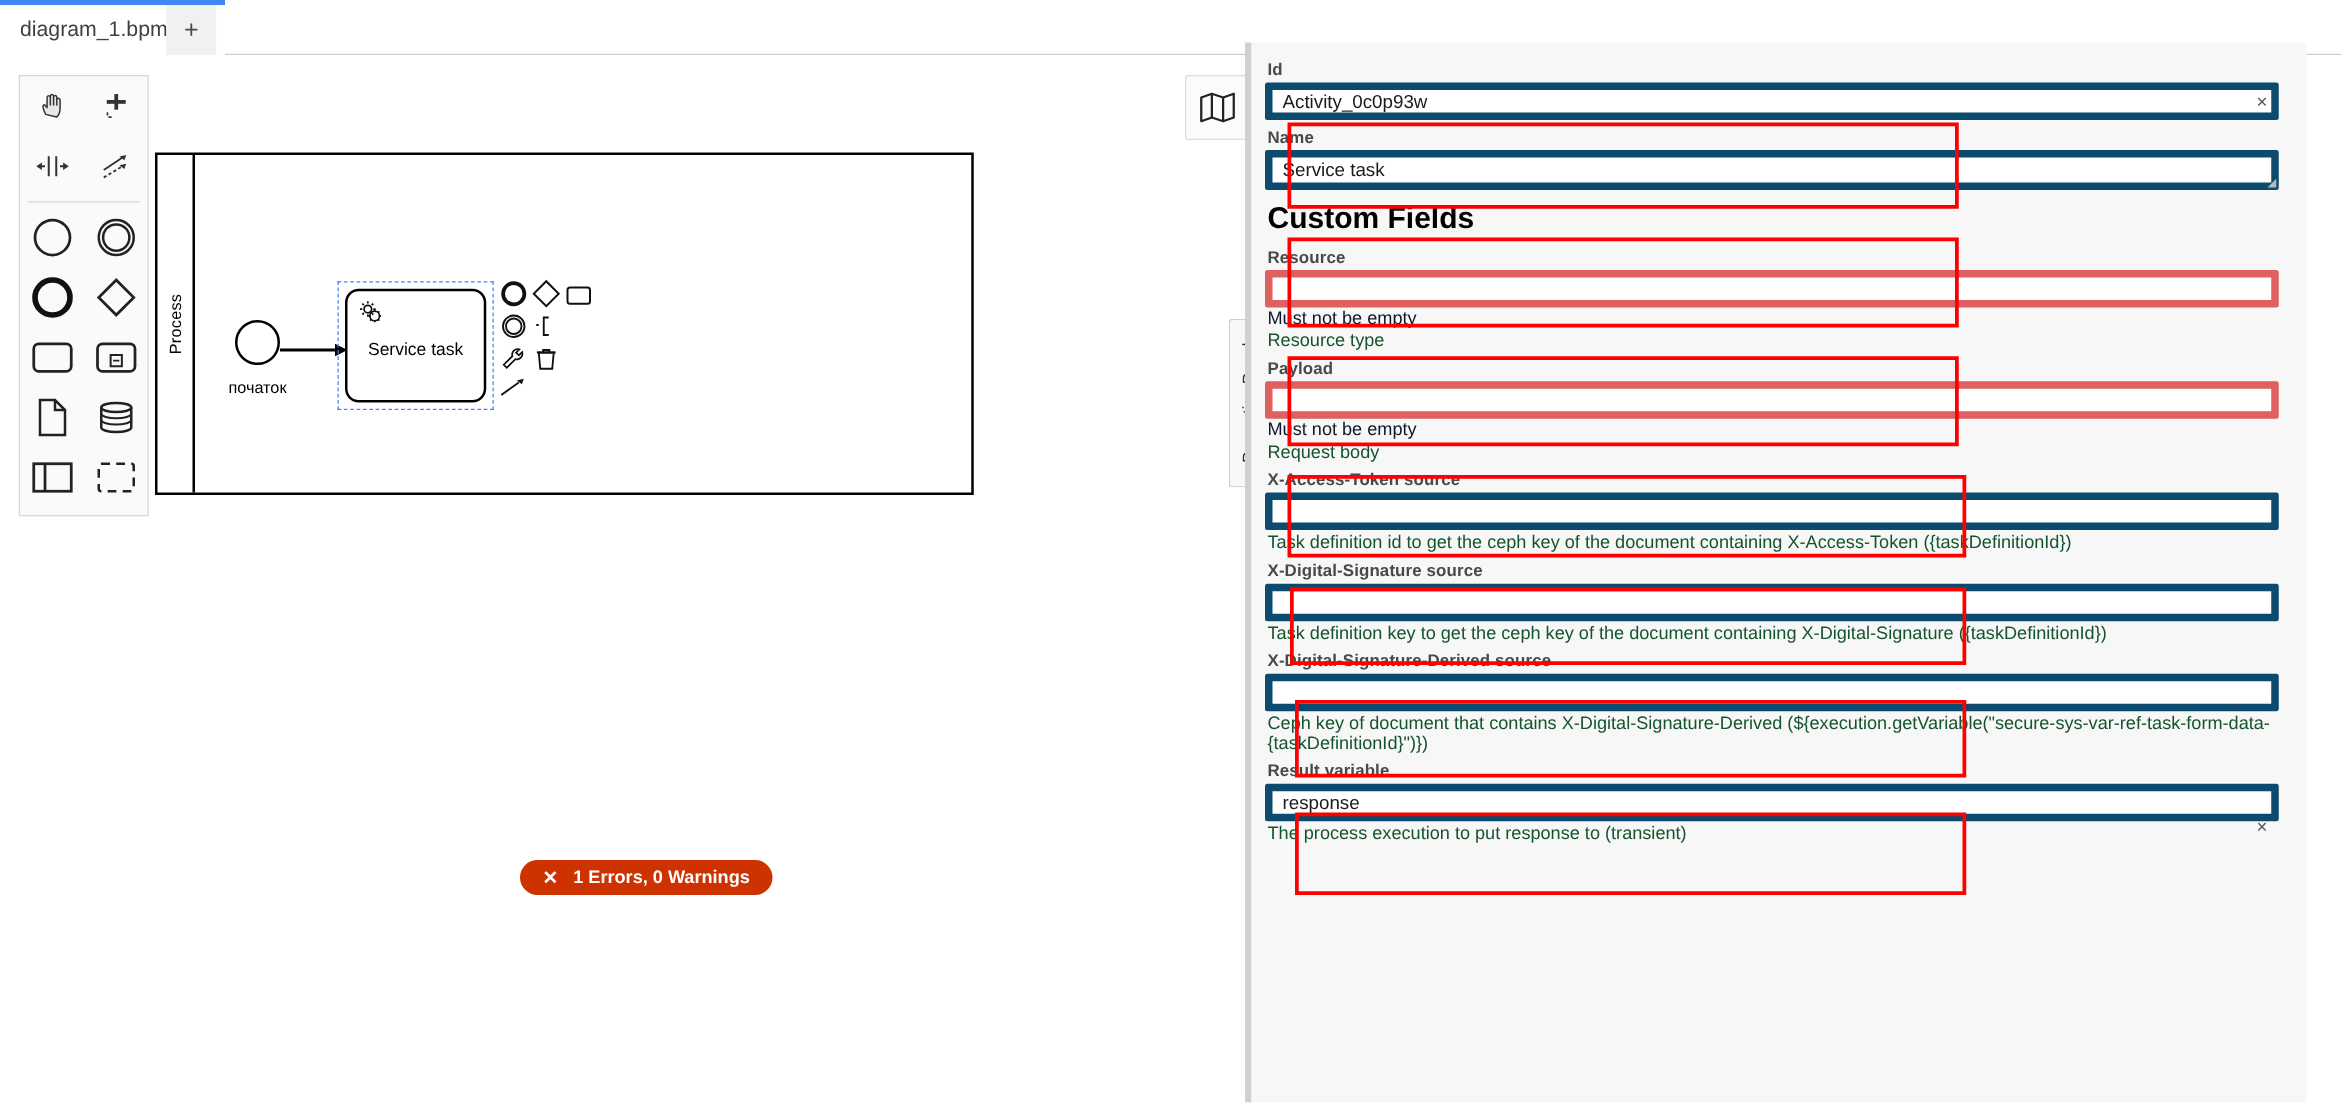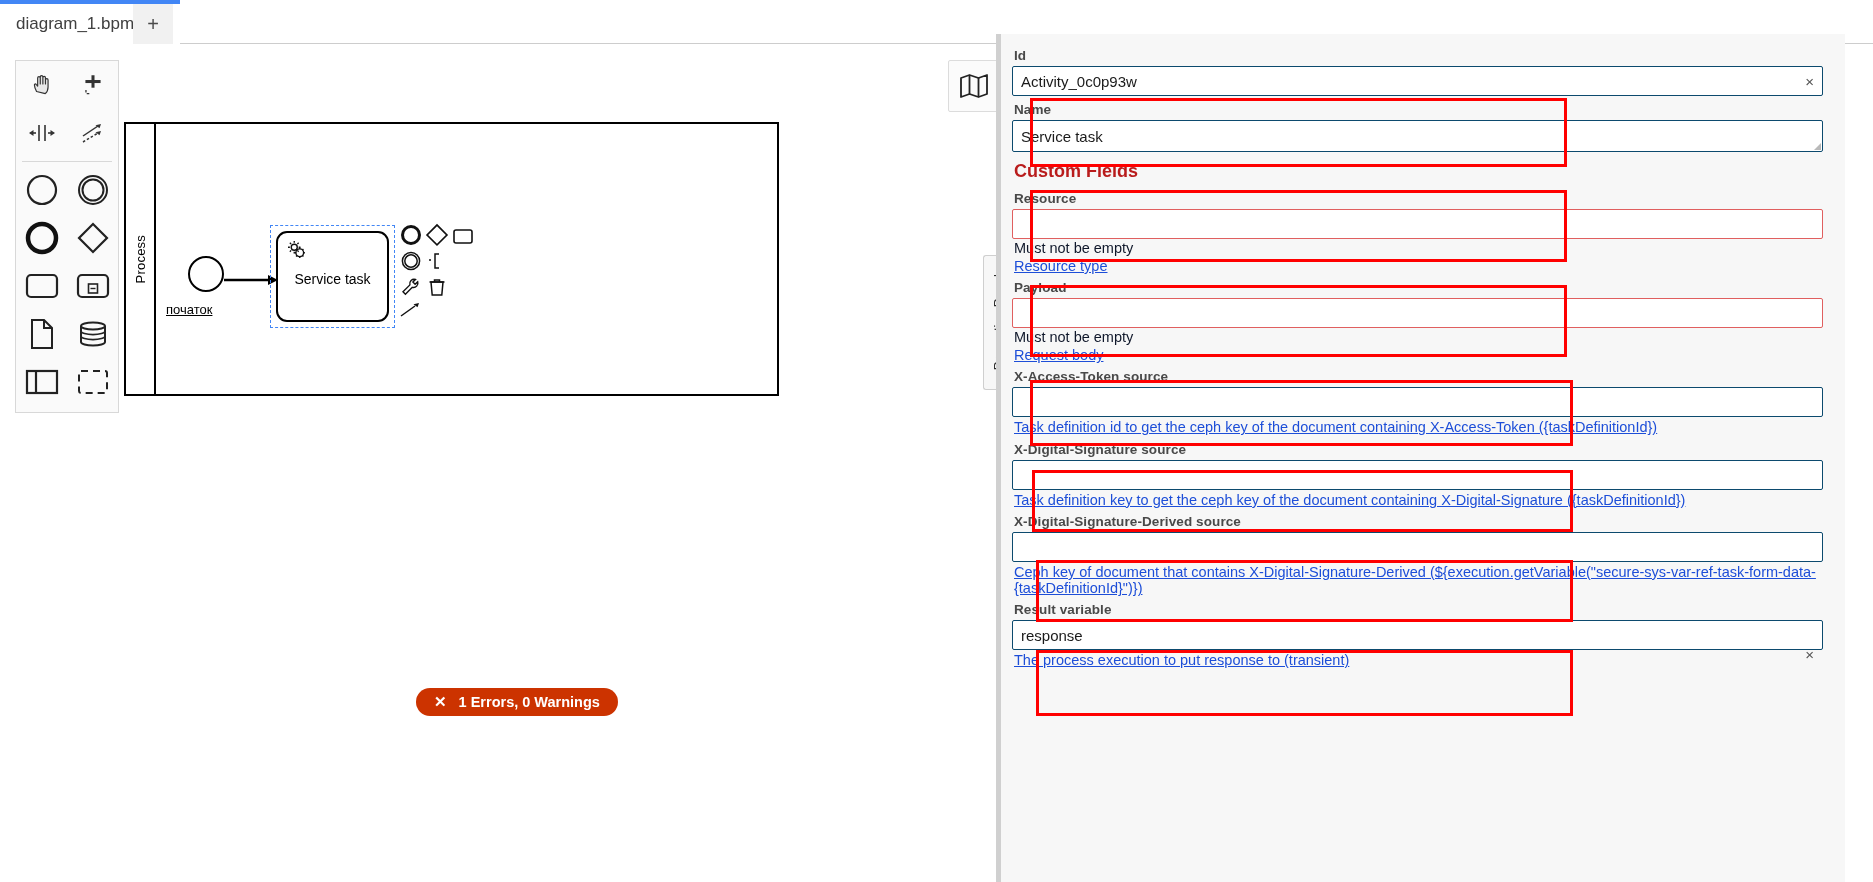--- a/index.html
+++ b/index.html
@@ -68,21 +68,21 @@
     font-size: 13px; color: #000; letter-spacing: .2px;
   }
 
   .start-event {
     position: absolute; left: 62px; top: 132px;
     width: 36px; height: 36px; border: 2.5px solid #000; border-radius: 50%;
     background: #fff;
   }
   .start-label {
     position: absolute; left: 40px; top: 178px; width: 80px;
-    font-size: 13px; color: #000; text-decoration: underline;
+    text-align: center; font-size: 13px; color: #000;
   }
   .flow-arrow { position: absolute; left: 98px; top: 149px; }
 
   .task-select {
     position: absolute; left: 144px; top: 101px;
     width: 125px; height: 103px;
     border: 1px dashed #4286f5;
   }
   .task {
     position: absolute; left: 150px; top: 107px;
@@ -140,46 +140,46 @@
   }
   .panel-inner { position: relative; padding: 10px 22px 0 11px; }
 
   .fld { position: relative; margin: 0 0 2px 0; }
   .fld-label {
     font-size: 13.5px; font-weight: bold; color: #494949;
     padding: 4px 0 3px 2px; letter-spacing: .1px;
   }
   .fld-input {
     width: 100%; height: 30px; background: #fff;
-    border: 1px solid #0c4a6e; border-radius: 2px;
+    border: 6px solid #0c4a6e; border-radius: 2px;
     font-family: "Liberation Sans", sans-serif;
     font-size: 15px; color: #1a1a1a; padding: 0 26px 0 8px; outline: none;
   }
   .fld-input.invalid { border-color: #e05f5f; }
   .fld-input.tall { height: 32px; }
   .clear-x {
     position: absolute; right: 9px; bottom: 7px;
     font-size: 15px; color: #555; cursor: pointer; line-height: 1;
     background: none; border: none; padding: 0;
   }
   .resize-grip {
     position: absolute; right: 2px; bottom: 2px;
     width: 0; height: 0;
     border-left: 7px solid transparent; border-bottom: 7px solid #b9b9b9;
     cursor: nwse-resize;
   }
   .hint {
-    font-size: 14.5px; color: #1d4ed8; line-height: 1.12;
-    padding: 2px 0 0 2px; white-space: pre-line; text-decoration: underline;
+    font-size: 14.5px; color: #14532d; line-height: 1.12;
+    padding: 2px 0 0 2px; white-space: pre-line;
   }
   .err-msg {
     font-size: 14.5px; color: #0f172a; padding: 1px 0 0 2px;
   }
   .section-title {
-    font-size: 18px; font-weight: bold; color: #b91c1c;
+    font-size: 24px; font-weight: bold; color: #000000;
     padding: 7px 0 5px 2px;
   }
 
   
   .ann {
     position: absolute; border: 3px solid #ff0000;
     pointer-events: none; z-index: 50;
   }
 </style>
 </head>

